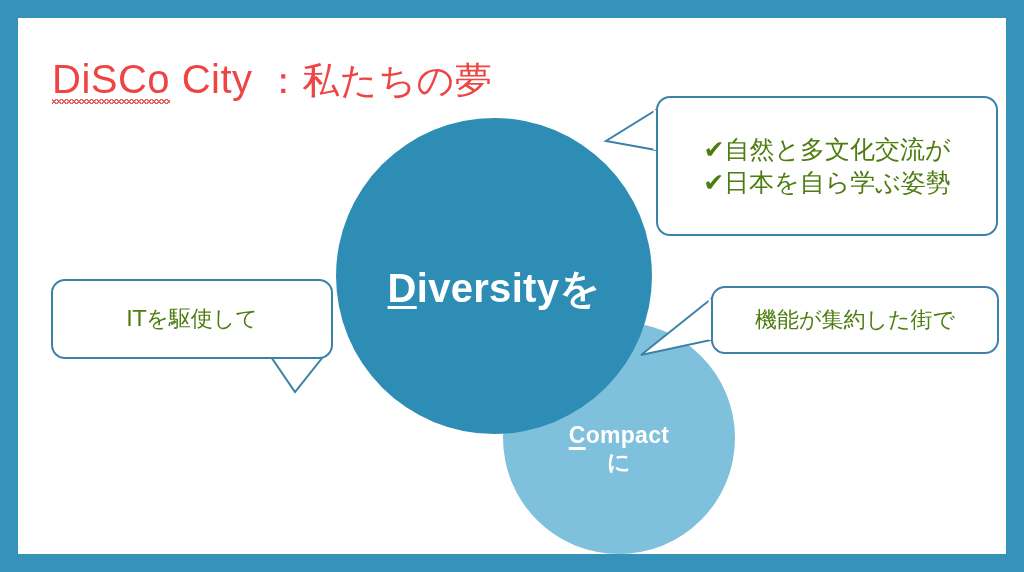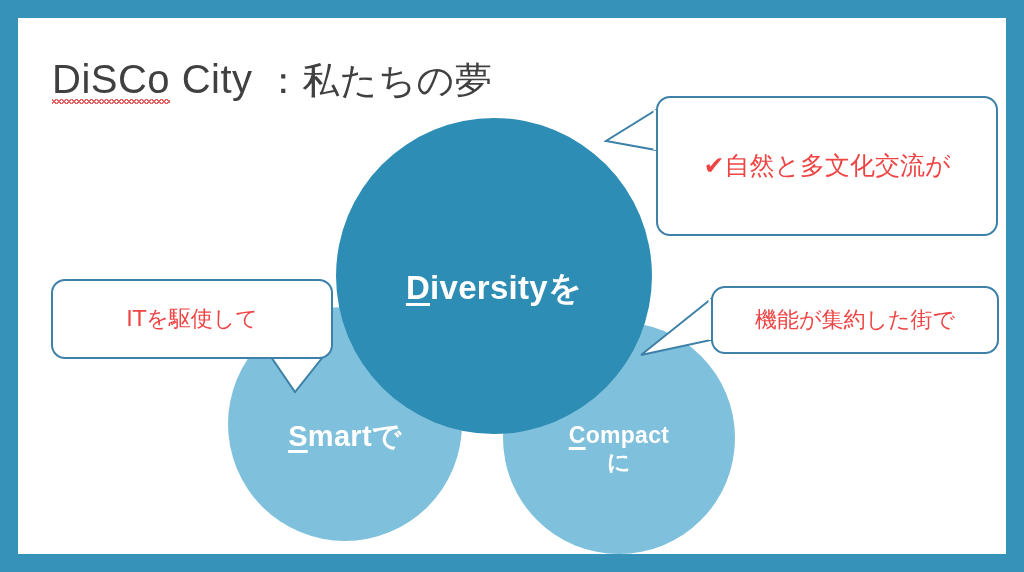--- a/index.html
+++ b/index.html
@@ -32,21 +32,21 @@
     background: #ffffff;
     overflow: hidden;
   }
 
   
   #title {
     position: absolute;
     left: 34px;
     top: 38px;
     font-size: 40px;
-    color: #404040;
+    color: #ef4444;
     white-space: nowrap;
     letter-spacing: 0.5px;
     font-weight: 400;
   }
   #title .jp {
     font-family: "DejaVu Sans", sans-serif;
     font-size: 37px;
   }
   #title .misspell {
     position: relative;
@@ -101,21 +101,21 @@
     z-index: 2;
   }
 
   .circle-label {
     font-weight: bold;
     line-height: 1.16;
     letter-spacing: 0.3px;
     text-shadow: 0 0 1px rgba(0,0,0,0.04);
   }
   #label-diversity {
-    font-size: 33px;
+    font-size: 40px;
     margin-top: 24px;
   }
   #label-smart {
     font-size: 29px;
     margin-top: 26px;
   }
   #label-compact {
     font-size: 23px;
     margin-top: 22px;
   }
@@ -135,21 +135,21 @@
     border: 2px solid #3d81a8;
     border-radius: 14px;
     box-sizing: border-box;
     z-index: 5;
     display: flex;
     align-items: center;
     justify-content: center;
   }
   .callout-text {
     font-family: "DejaVu Sans", sans-serif;
-    color: #ef4444;
+    color: #4d7c0f;
     text-align: center;
     line-height: 1.28;
     white-space: nowrap;
   }
 
   #callout-left {
     left: 33px;
     top: 261px;
     width: 282px;
     height: 80px;
@@ -196,25 +196,20 @@
     <div id="title">
       <span class="misspell"><span>DiSCo</span><span class="squiggle"></span></span><span> City</span><span class="jp"> ：</span><span class="jp">私たちの夢</span>
     </div>
 
     <div id="circle-diversity" class="circle">
       <div id="label-diversity" class="circle-label">
         <span class="uline">D</span><span>iversity</span><span class="jp">を</span>
       </div>
     </div>
 
-    <div id="circle-smart" class="circle">
-      <div id="label-smart" class="circle-label">
-        <span class="uline">S</span><span>mart</span><span class="jp">で</span>
-      </div>
-    </div>
 
     <div id="circle-compact" class="circle">
       <div id="label-compact" class="circle-label">
         <div><span class="uline">C</span><span>ompact</span></div>
         <div class="jp">に</div>
       </div>
     </div>
 
     <svg class="tail-svg" style="left:0; top:0; width:988px; height:536px;">
       <polygon points="247,330 312,330 277,374" fill="#ffffff" stroke="#3d81a8" stroke-width="2"></polygon>
@@ -235,17 +230,18 @@
       <div class="callout-text">機能が集約した街で</div>
     </div>
 
     <div id="callout-left" class="callout">
       <div class="callout-text">ITを駆使して</div>
     </div>
 
     <div id="callout-top" class="callout">
       <div class="callout-text">
         <div><span class="check">✔</span><span>自然と多文化交流が</span></div>
+        <div><span class="check">✔</span><span>日本を自ら学ぶ姿勢</span></div>
       </div>
     </div>
 
   </div>
 </div>
 
 </body></html>

